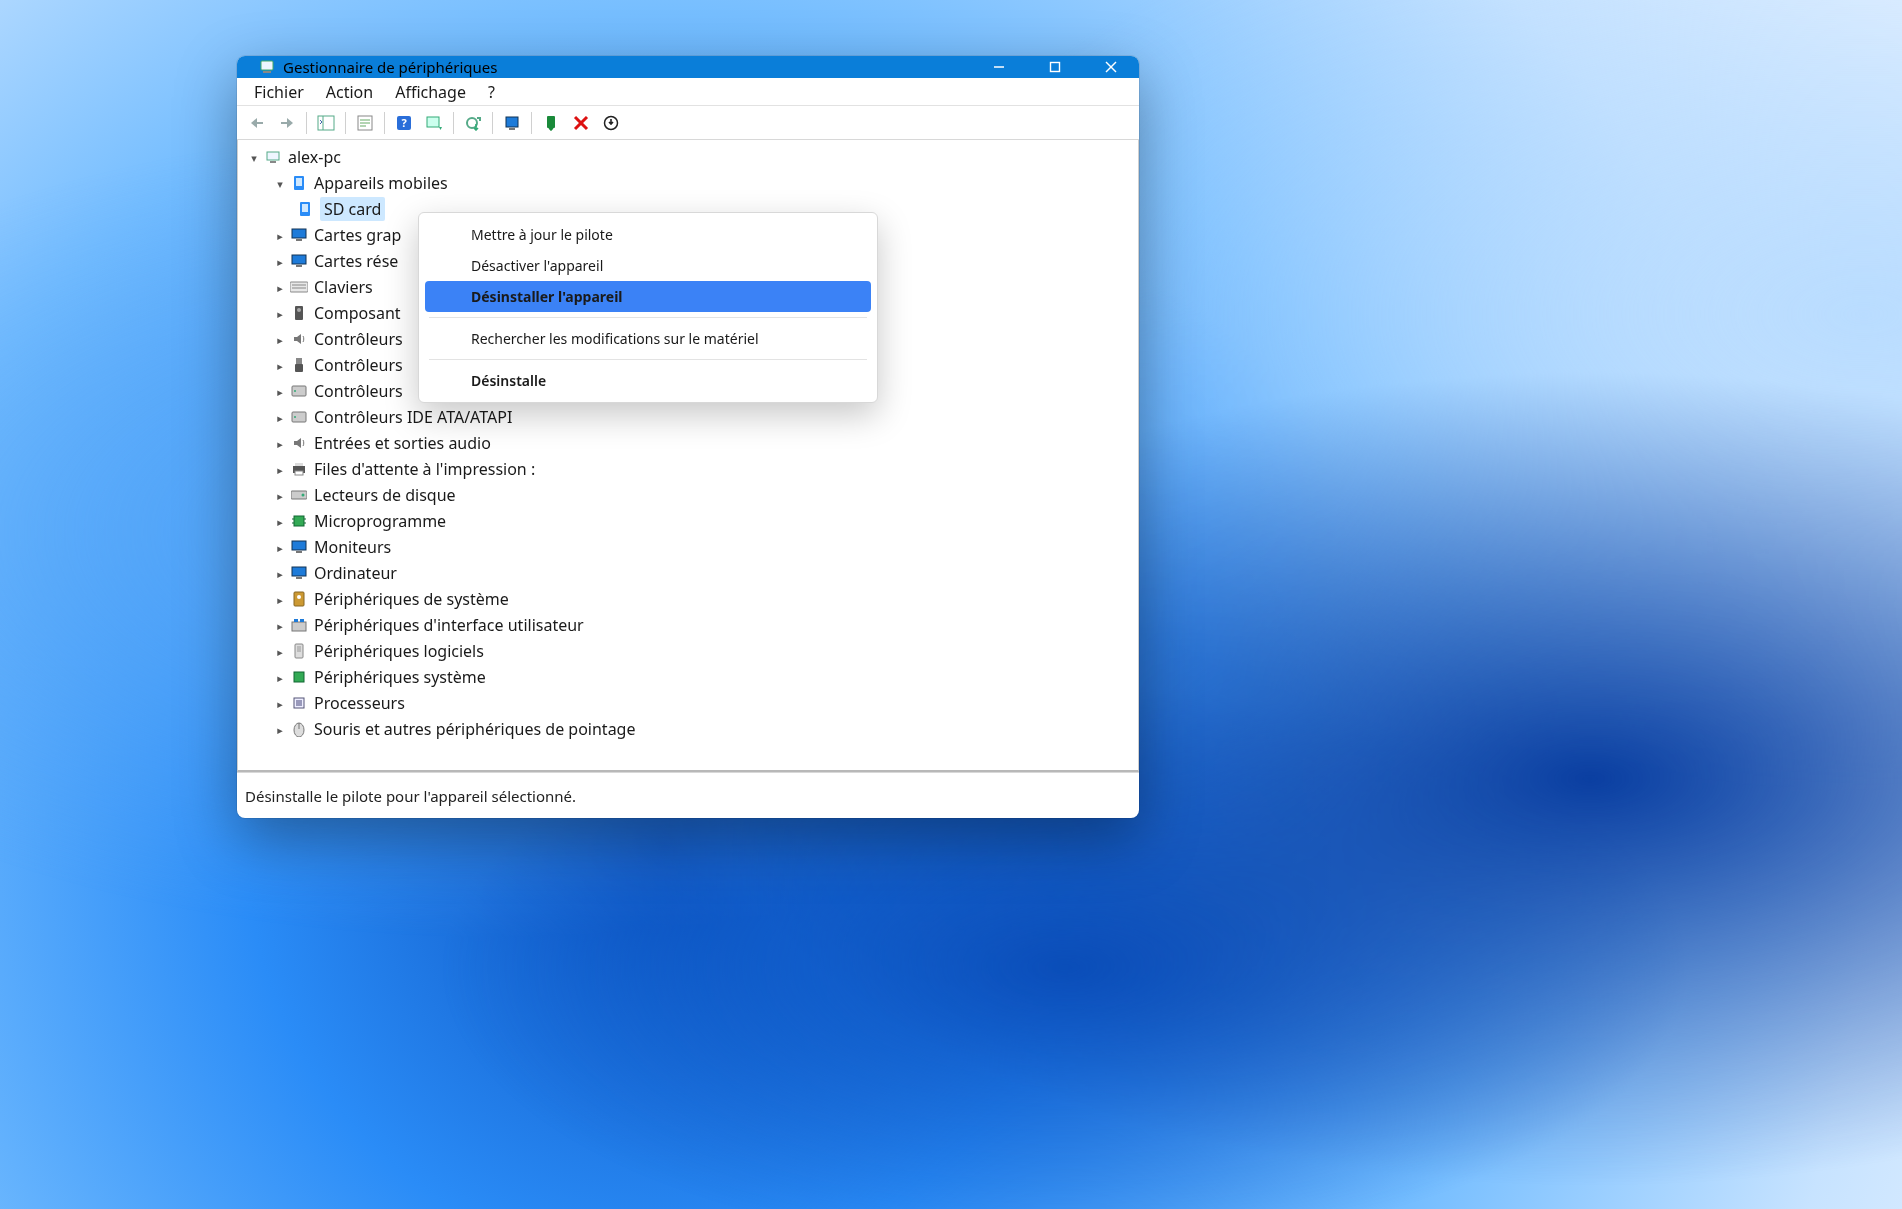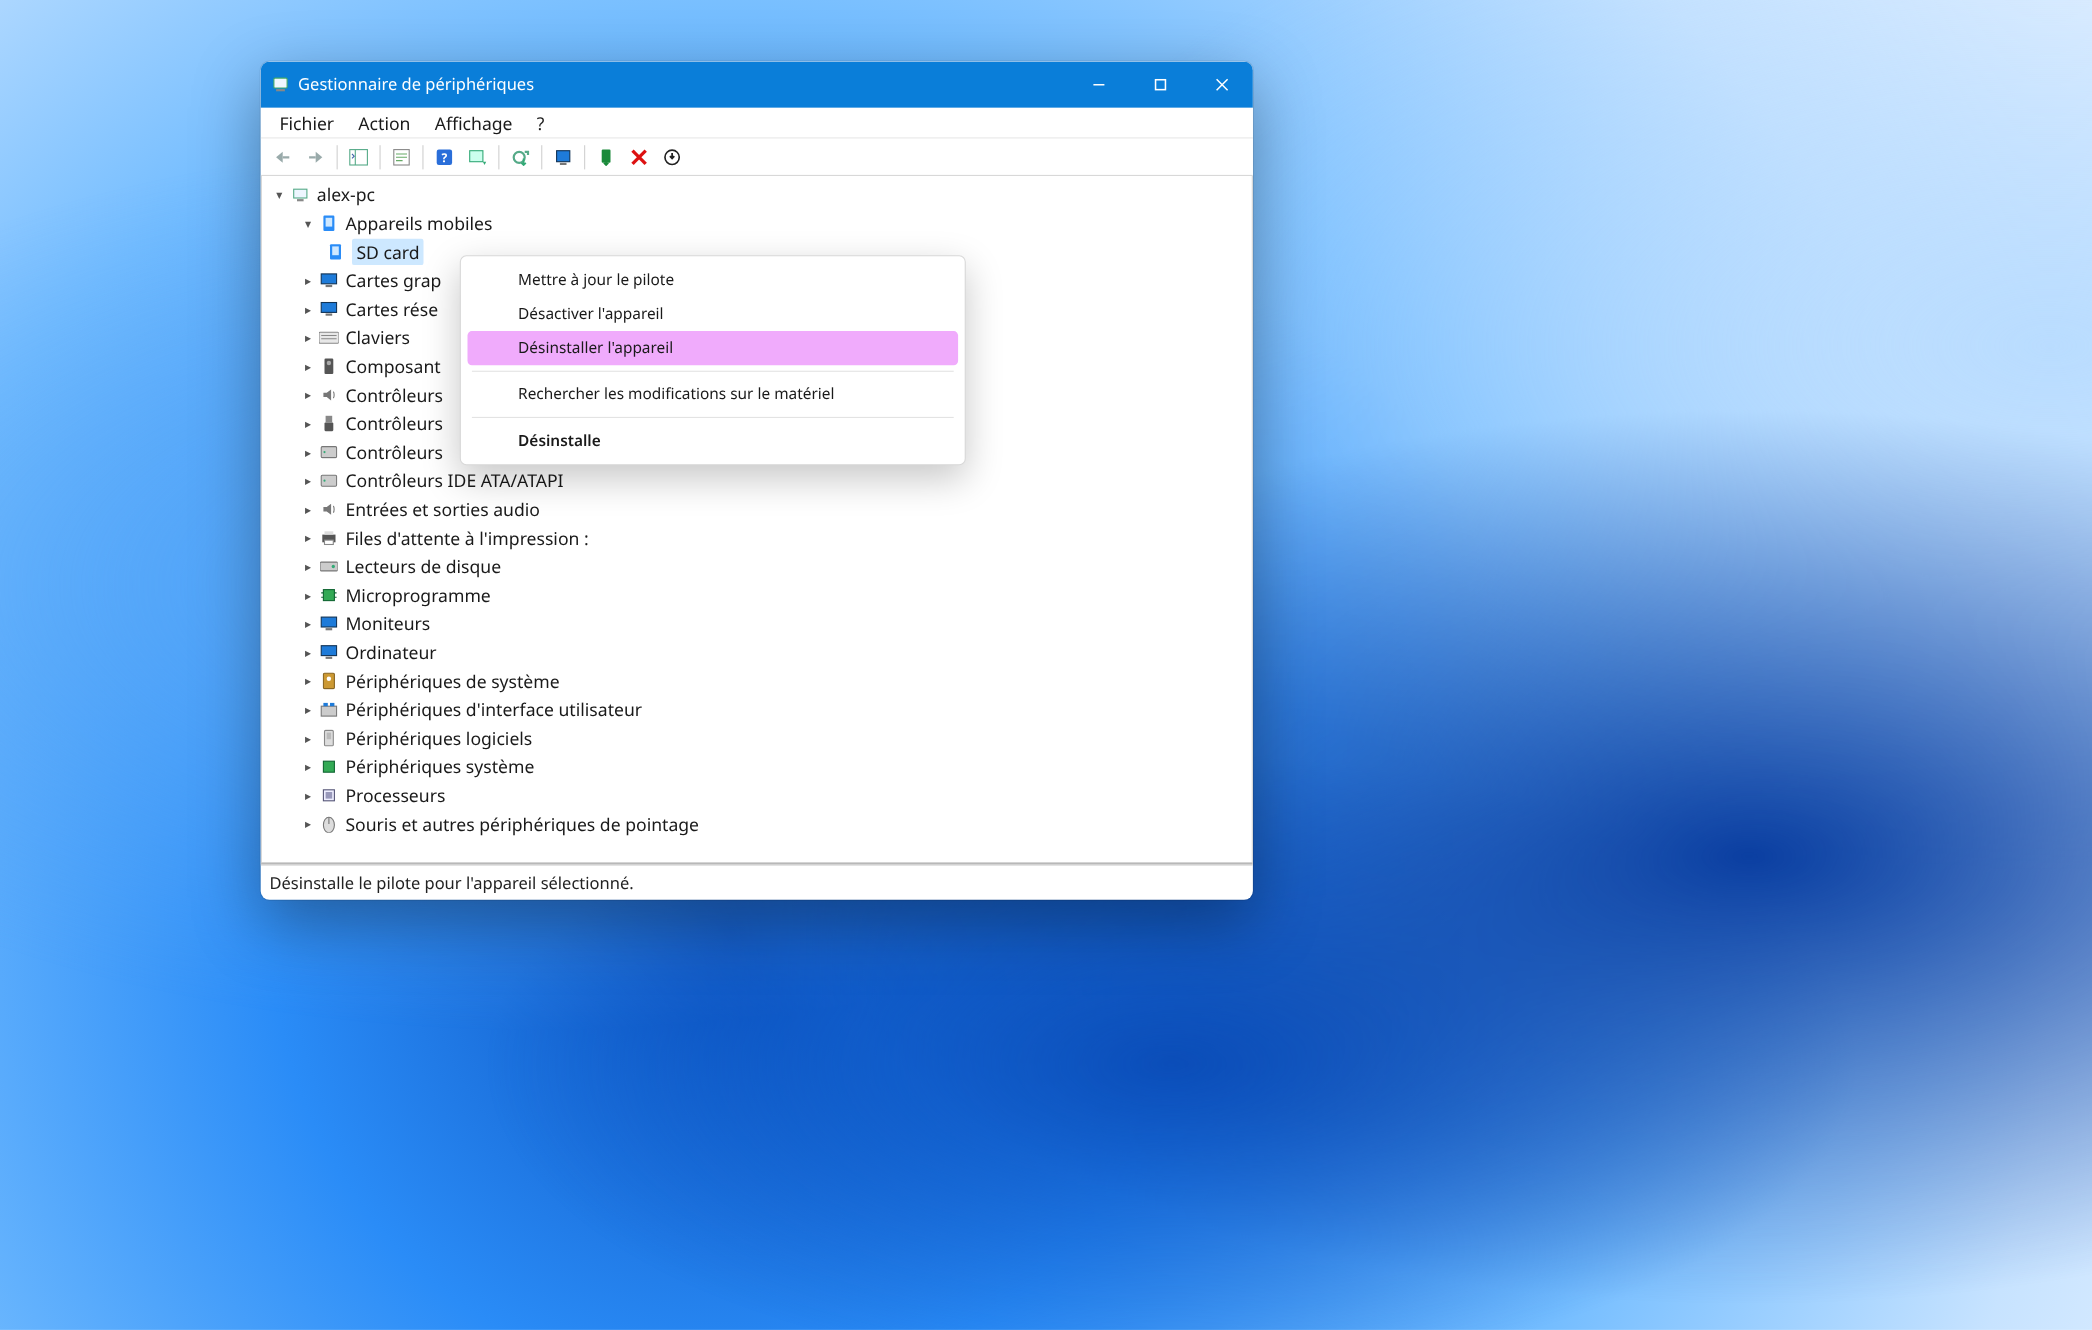--- a/index.html
+++ b/index.html
@@ -25,25 +25,25 @@
     position: absolute;
     left: 237px; top: 56px;
     width: 902px; height: 762px;
     background: #ffffff;
     border-radius: 8px;
     box-shadow: 0 20px 60px rgba(0,0,0,.35), 0 0 0 1px rgba(0,0,0,.08);
     display: flex; flex-direction: column;
     overflow: hidden;
   }
   .titlebar {
-    height: 42px;
+    height: 22px;
     background: #0a7ed9;
     display: flex; align-items: center;
-    color: #ffffff;
-    padding-left: 10px;
+    color: #000000;
+    padding-left: 22px;
   }
   .titlebar .app-icon {
     width: 16px; height: 16px; margin-right: 8px;
     display:inline-flex;align-items:center;justify-content:center;
   }
   .titlebar .title { font-size: 15px; }
   .win-controls { margin-left: auto; display:flex; height:100%; }
   .win-btn {
     width: 56px; height: 100%;
     display:flex; align-items:center; justify-content:center;
@@ -106,21 +106,21 @@
   .row.depth0 { padding-left: 8px; }
   .row.depth1 { padding-left: 34px; }
   .row.depth2 { padding-left: 40px; }
   .row.selected .label-box {
     background:#cde8ff;
     border-radius: 2px;
     padding: 1px 4px;
   }
 
   .statusbar {
-    height: 32px;
+    height: 46px;
     border-top: 1px solid #d8d8d8;
     display:flex; align-items:center;
     padding: 0 8px;
     font-size: 15px;
     color:#222;
   }
 
   .context-menu {
     position: absolute;
     left: 180px; top: 72px;
@@ -129,21 +129,21 @@
     border: 1px solid #d8d8d8;
     border-radius: 6px;
     box-shadow: 0 12px 34px rgba(0,0,0,.22);
     padding: 6px;
     font-size: 14px;
   }
   .cm-item {
     padding: 6px 46px;
     border-radius: 4px;
   }
-  .cm-item.hover { background:#f0abfc; }
+  .cm-item.hover { background:#3b82f6;font-weight:bold; }
   .cm-item.bold { font-weight: 600; }
   .cm-sep { height:1px; background:#e3e3e3; margin: 5px 4px; }
 
   svg { display:block; }
 </style>
 </head>
 <body>
 
 <div class="swirl"></div>
 

